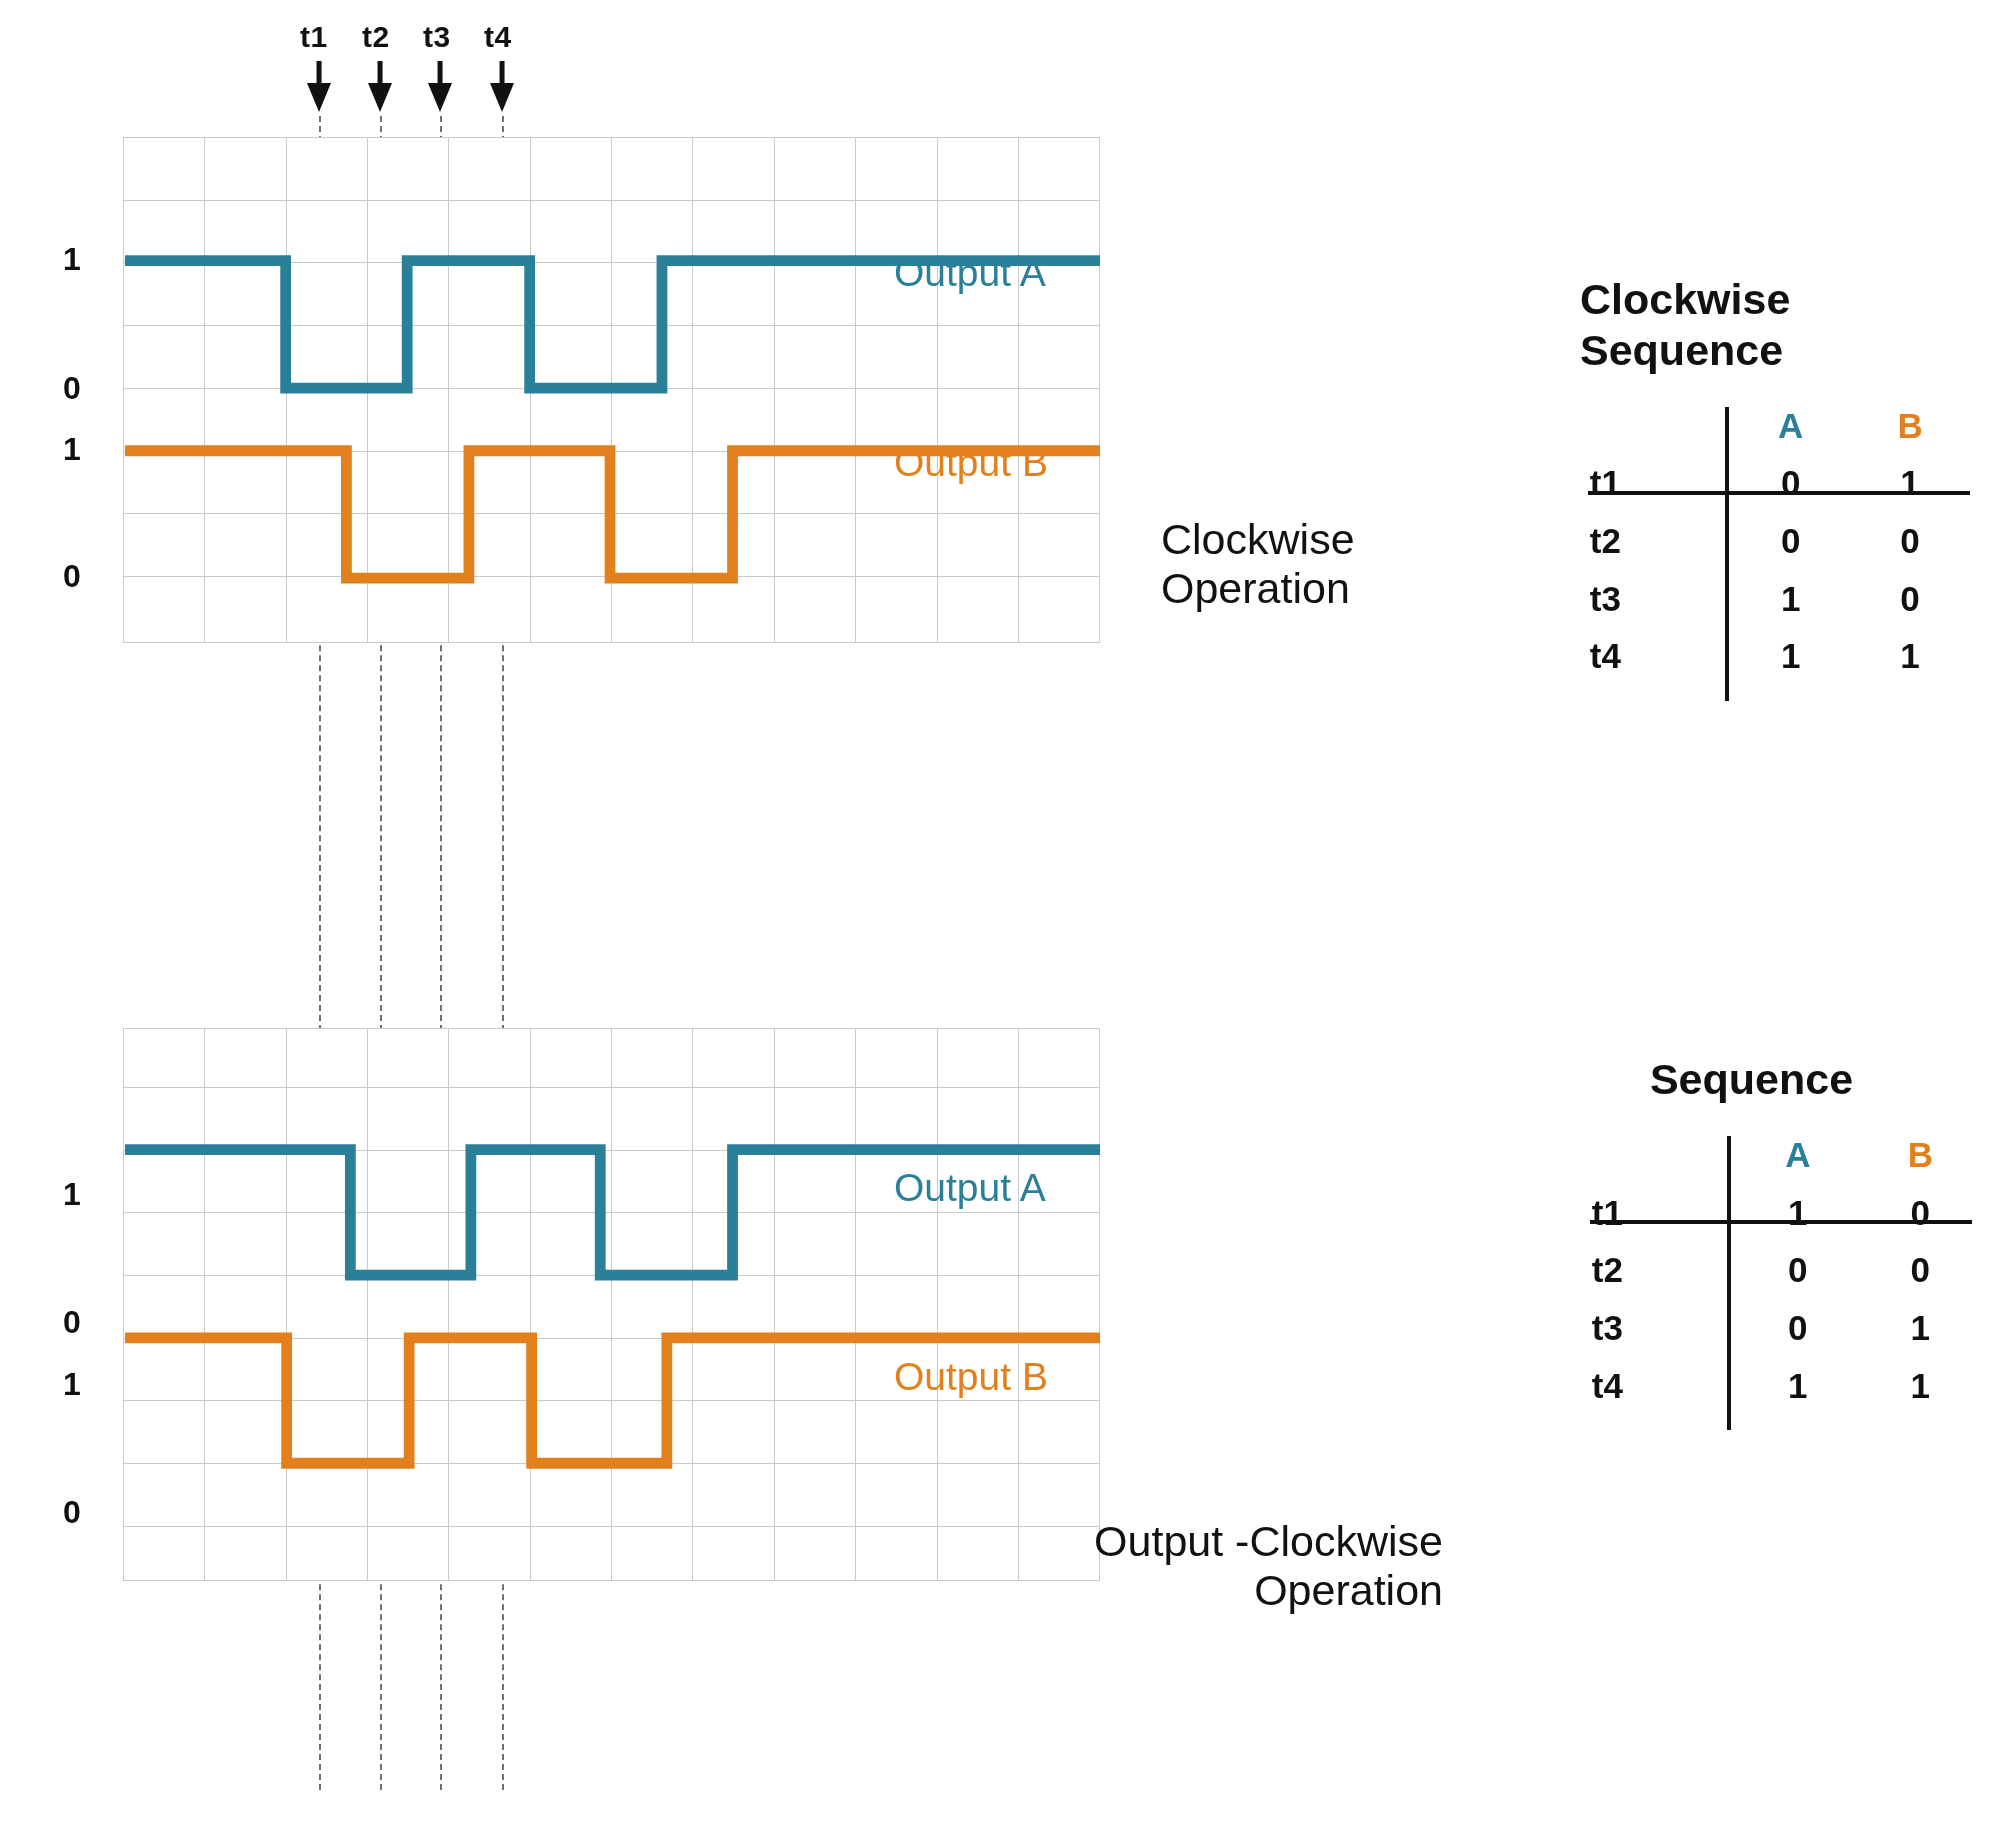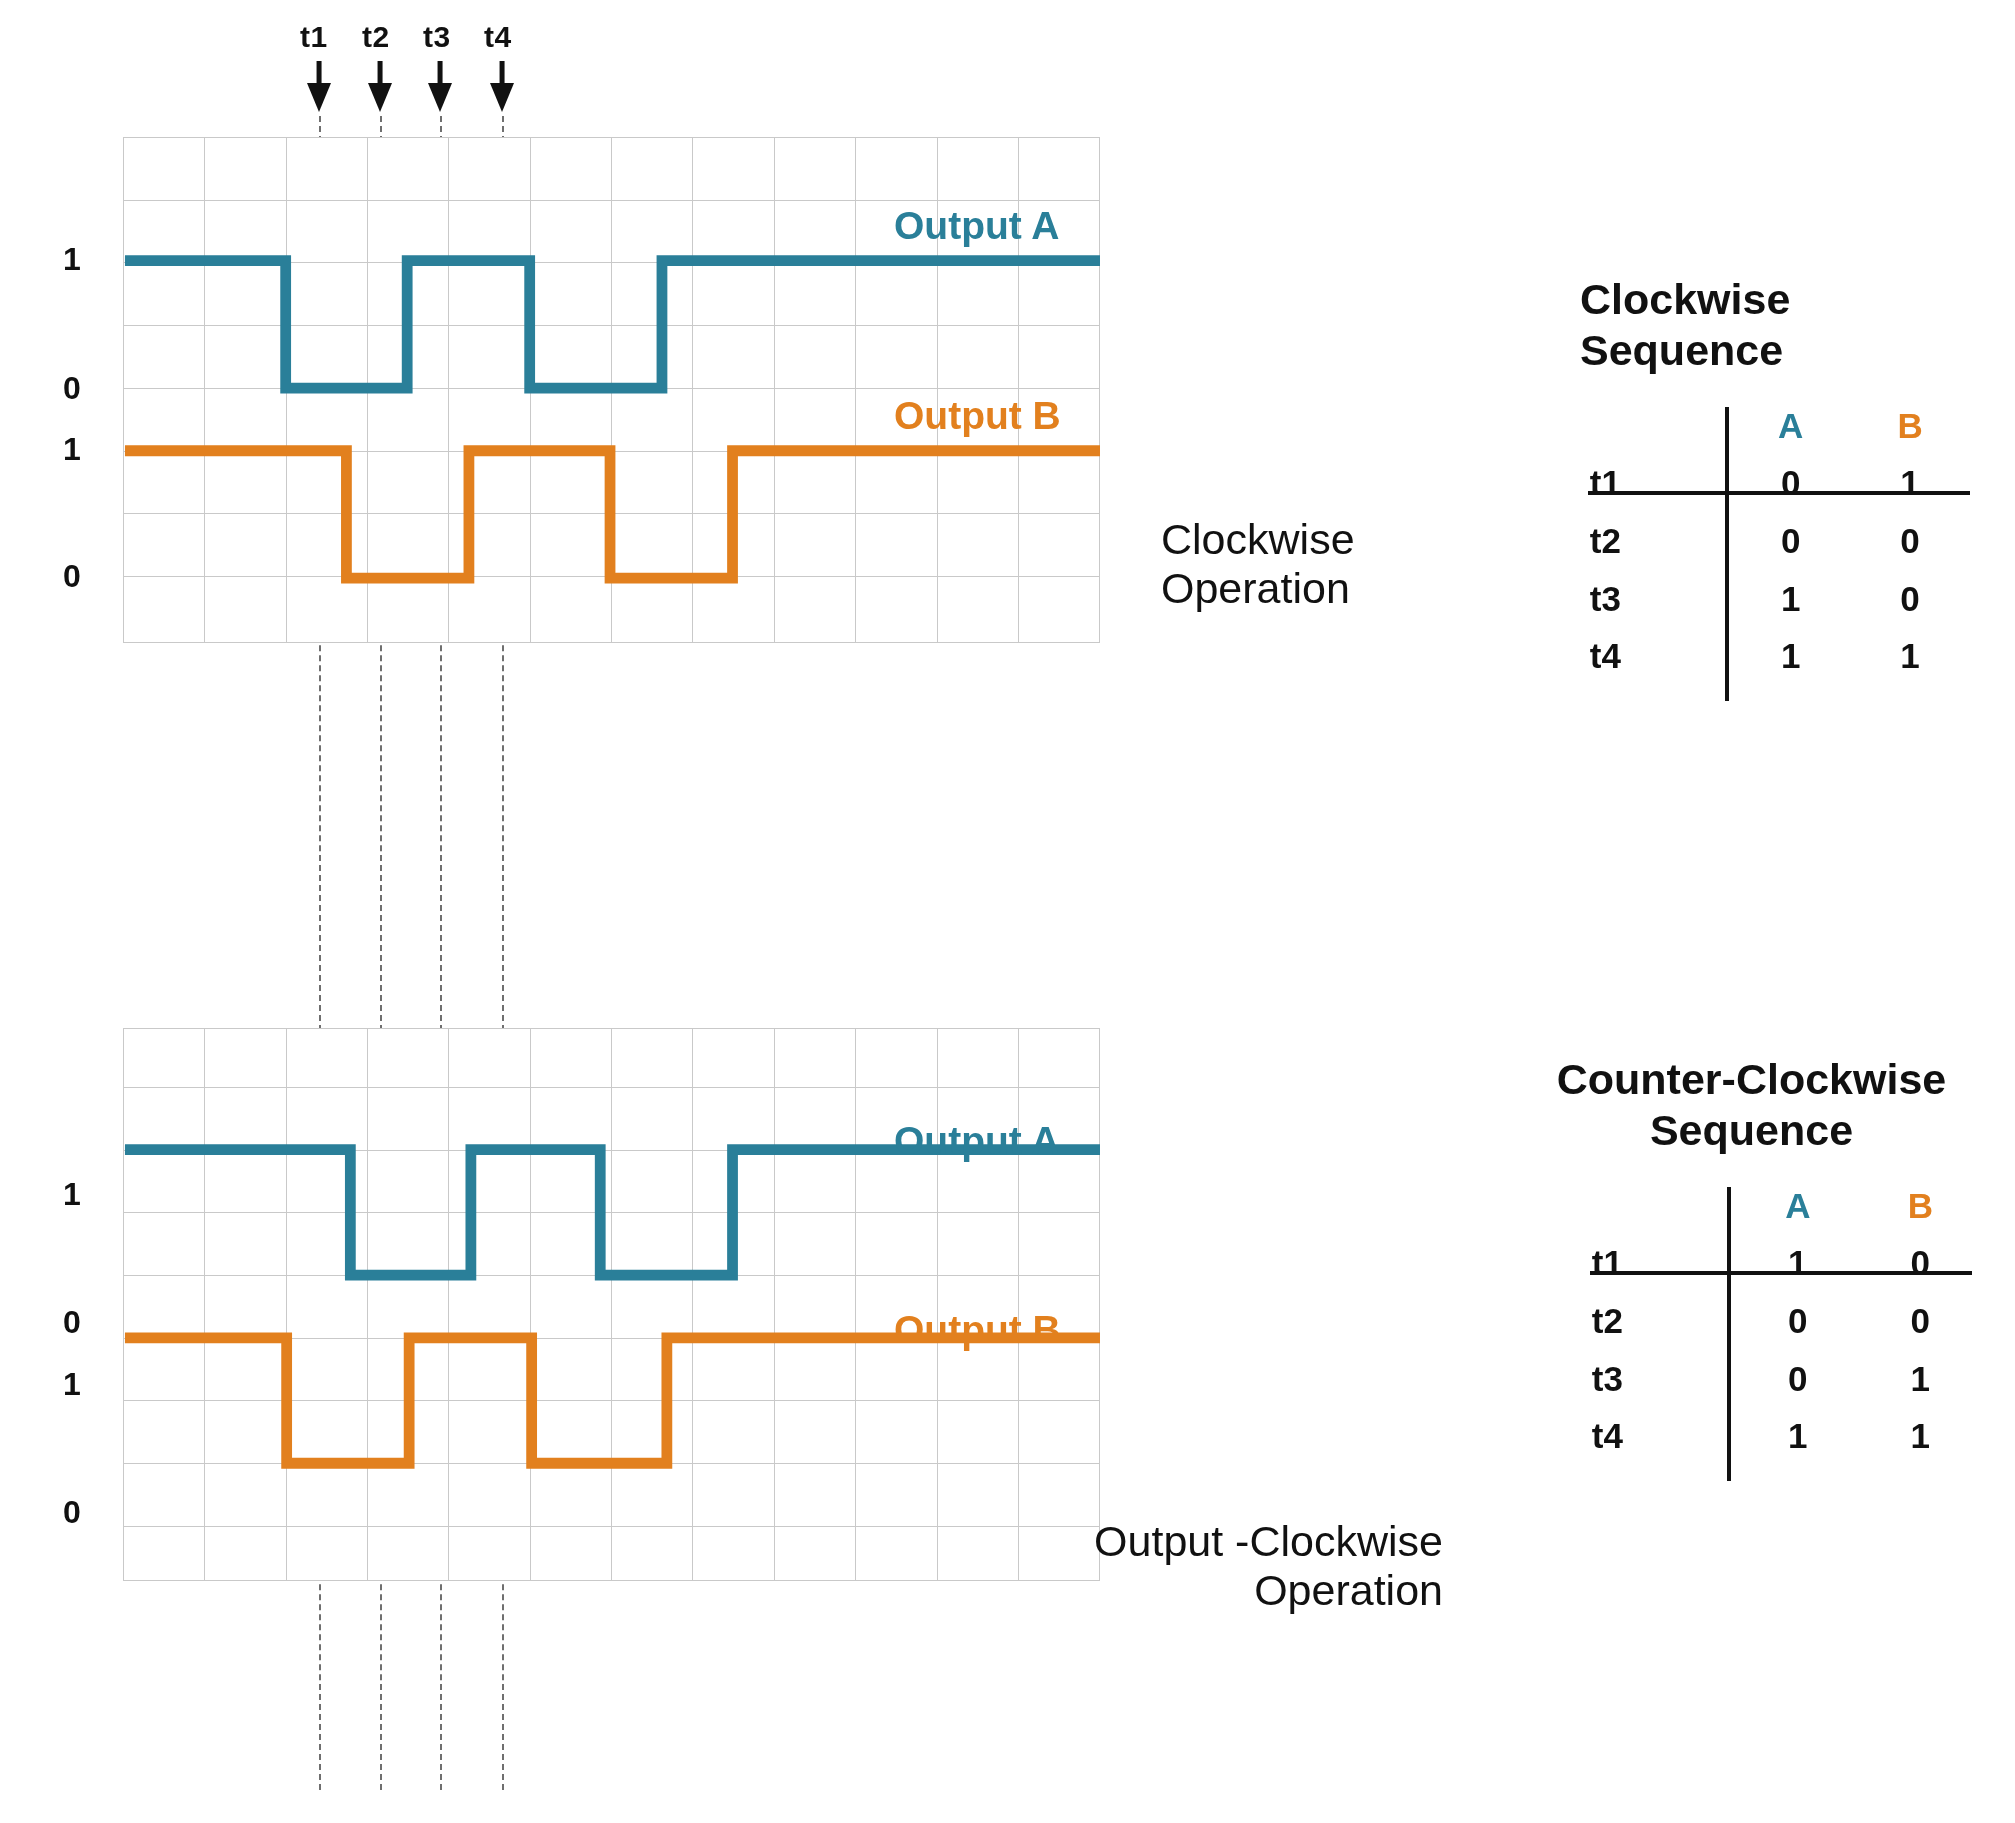--- a/index.html
+++ b/index.html
@@ -21,21 +21,21 @@
   .gl-v{position:absolute;top:0;bottom:0;width:1px;background:#c9c9c9;}
   .gl-h{position:absolute;left:0;right:0;height:1px;background:#c9c9c9;}
 
   
   .wave{position:absolute;left:0;top:0;overflow:visible;}
 
   
   .axlab{position:absolute;font-weight:bold;font-size:32px;color:#111;text-align:right;width:59px;}
 
   
-  .serieslab{position:absolute;font-weight:bold;font-size:39px;white-space:nowrap;}
+  .serieslab{position:absolute;font-weight:normal;font-size:39px;white-space:nowrap;margin-top:47px;}
   .lab-a{color:#2a7f99;}
   .lab-b{color:#e2801e;}
 
   
   .opcap{position:absolute;font-size:43px;color:#111;line-height:1.15;white-space:nowrap;}
   .opcap .l2{display:block;}
 
   
   .seqblock{position:absolute;}
   .seqtitle{font-size:43px;font-weight:bold;color:#111;text-align:center;line-height:1.18;white-space:nowrap;}
@@ -215,21 +215,20 @@
             <td class="c-a">1</td>
             <td class="c-b">1</td>
           </tr>
         </tbody>
       </table>
     </div>
   </div>
 
   <div class="seqblock" style="left:1509px;top:1054px;width:461px;">
     <div class="seqtitle">
-      <div>Counter-Clockwise</div>
       <div>Sequence</div>
     </div>
     <div class="tbl" style="width:461px;height:314px;margin-left:61px;">
       <div class="vrule" style="left:145px;top:9.8px;height:294px;"></div>
       <div class="hrule" style="left:7.8px;top:94px;width:382px;"></div>
       <table>
         <thead>
           <tr>
             <th class="c-t"></th>
             <th class="c-a cA">A</th>

